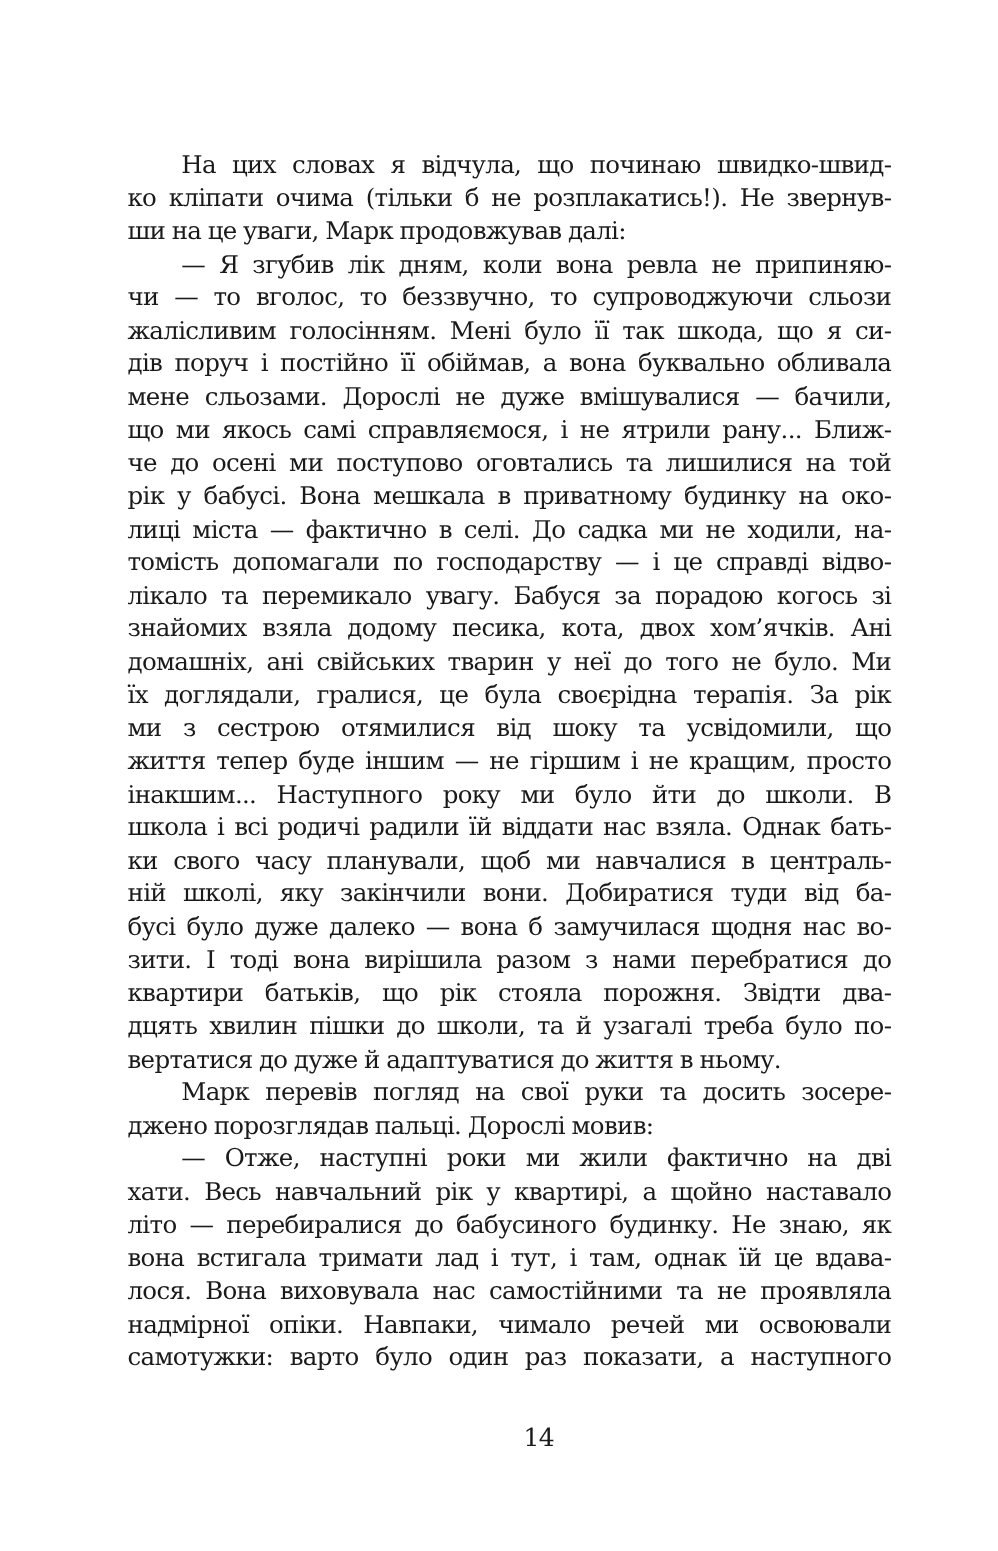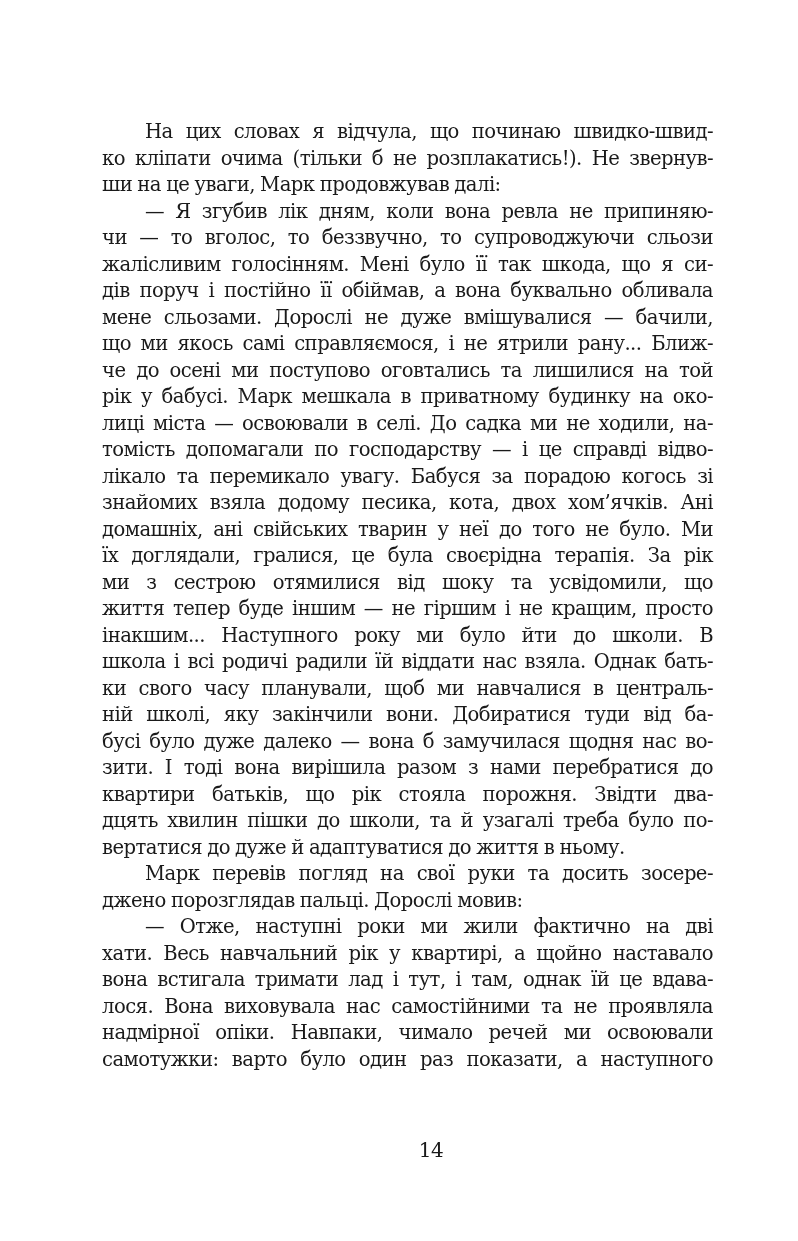--- a/index.html
+++ b/index.html
@@ -68,41 +68,42 @@
       <span class="line indent">На цих словах я відчула, що починаю швидко-швид-</span>
       <span class="line">ко кліпати очима (тільки б не розплакатись!). Не звернув-</span>
       <span class="line last">ши на це уваги, Марк продовжував далі:</span>
       <span class="line indent">— Я згубив лік дням, коли вона ревла не припиняю-</span>
       <span class="line">чи — то вголос, то беззвучно, то супроводжуючи сльози</span>
       <span class="line">жалісливим голосінням. Мені було її так шкода, що я си-</span>
       <span class="line">дів поруч і постійно її обіймав, а вона буквально обливала</span>
       <span class="line">мене сльозами. Дорослі не дуже вмішувалися — бачили,</span>
       <span class="line">що ми якось самі справляємося, і не ятрили рану... Ближ-</span>
       <span class="line">че до осені ми поступово оговтались та лишилися на той</span>
-      <span class="line">рік у бабусі. Марк мешкала в приватному будинку на око-</span>
-      <span class="line">лиці міста — освоювали в селі. До садка ми не ходили, на-</span>
+      <span class="line">рік у бабусі. Вона мешкала в приватному будинку на око-</span>
+      <span class="line">лиці міста — фактично в селі. До садка ми не ходили, на-</span>
       <span class="line">томість допомагали по господарству — і це справді відво-</span>
       <span class="line">лікало та перемикало увагу. Бабуся за порадою когось зі</span>
       <span class="line">знайомих взяла додому песика, кота, двох хом’ячків. Ані</span>
       <span class="line">домашніх, ані свійських тварин у неї до того не було. Ми</span>
       <span class="line">їх доглядали, гралися, це була своєрідна терапія. За рік</span>
       <span class="line">ми з сестрою отямилися від шоку та усвідомили, що</span>
       <span class="line">життя тепер буде іншим — не гіршим і не кращим, просто</span>
       <span class="line">інакшим... Наступного року ми було йти до школи. В</span>
       <span class="line">школа і всі родичі радили їй віддати нас взяла. Однак бать-</span>
       <span class="line">ки свого часу планували, щоб ми навчалися в централь-</span>
       <span class="line">ній школі, яку закінчили вони. Добиратися туди від ба-</span>
       <span class="line">бусі було дуже далеко — вона б замучилася щодня нас во-</span>
       <span class="line">зити. І тоді вона вирішила разом з нами перебратися до</span>
       <span class="line">квартири батьків, що рік стояла порожня. Звідти два-</span>
       <span class="line">дцять хвилин пішки до школи, та й узагалі треба було по-</span>
       <span class="line last">вертатися до дуже й адаптуватися до життя в ньому.</span>
       <span class="line indent">Марк перевів погляд на свої руки та досить зосере-</span>
       <span class="line last">джено порозглядав пальці. Дорослі мовив:</span>
       <span class="line indent">— Отже, наступні роки ми жили фактично на дві</span>
       <span class="line">хати. Весь навчальний рік у квартирі, а щойно наставало</span>
+      <span class="line">літо — перебиралися до бабусиного будинку. Не знаю, як</span>
       <span class="line">вона встигала тримати лад і тут, і там, однак їй це вдава-</span>
       <span class="line">лося. Вона виховувала нас самостійними та не проявляла</span>
       <span class="line">надмірної опіки. Навпаки, чимало речей ми освоювали</span>
       <span class="line">самотужки: варто було один раз показати, а наступного</span>
     </div>
   <div class="page-number">14</div>
 </div>
 
 </body></html>

